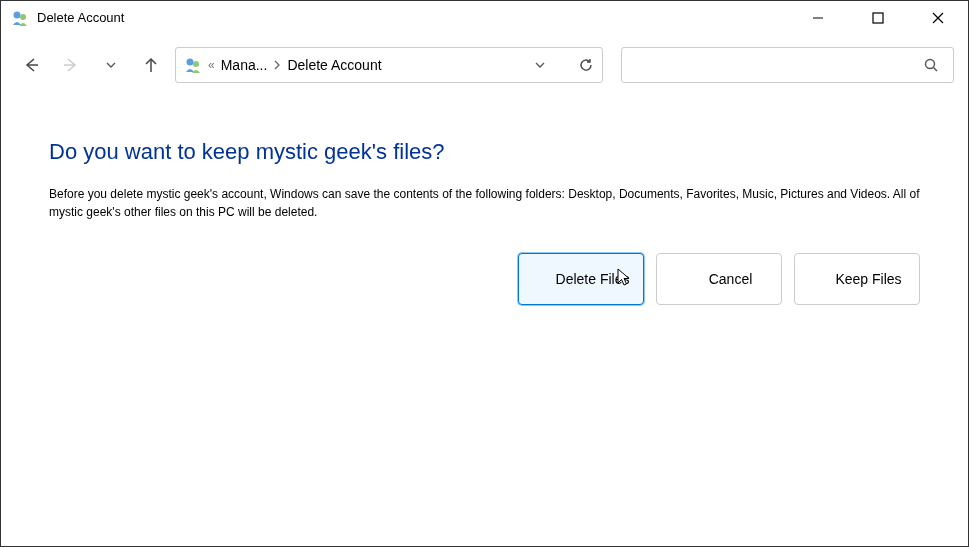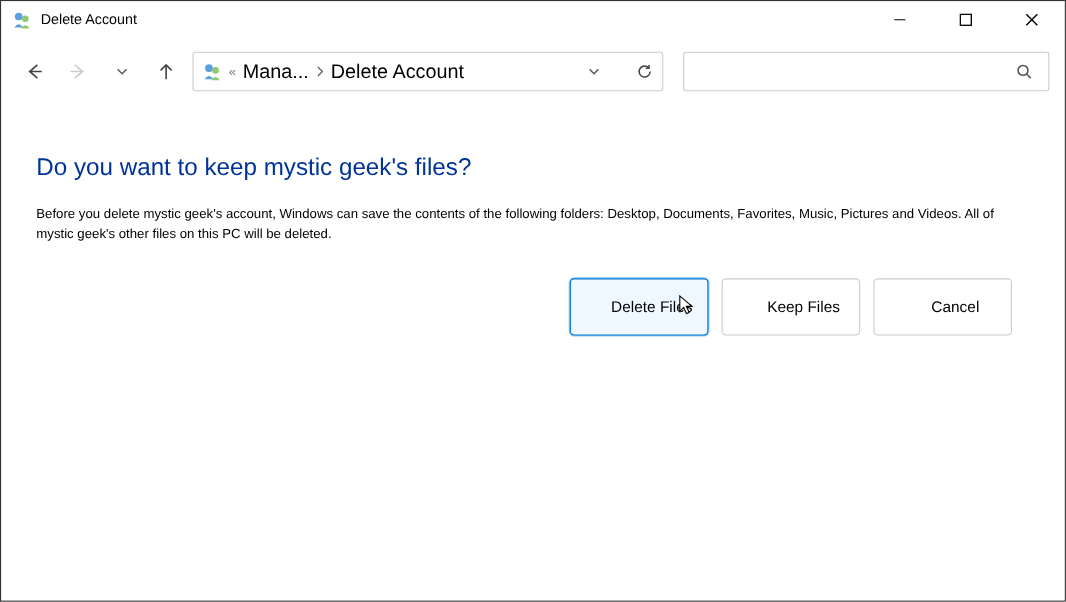--- a/index.html
+++ b/index.html
@@ -60,36 +60,36 @@
       border-radius: 3px;
       display: flex;
       align-items: center;
       padding: 0 8px;
       gap: 6px;
     }
     .addr-icon {
       width: 18px; height: 18px;
       display: flex; align-items: center; justify-content: center;
     }
-    .addr-text { font-size: 18px; color: #000; }
+    .addr-text { font-size: 14px; color: #000; }
     .addr-sep { color: #777; font-size: 12px; }
     .addr-flex { flex: 1; }
     .searchbar {
       flex: 1;
       height: 36px;
       border: 1px solid #ccc;
       border-radius: 3px;
       display: flex;
       align-items: center;
       justify-content: flex-end;
       padding: 0 14px;
       margin-left: 10px;
     }
     .content {
-      padding: 44px 48px 0 32px;
+      padding: 44px 48px 0 48px;
     }
     .heading {
       font-size: 22px;
       color: #003399;
       margin-bottom: 20px;
       font-weight: normal;
     }
     .bodytext {
       font-size: 12px;
       color: #000;
@@ -239,18 +239,18 @@
 <div class="button-row">
   <div class="dlg-btn focused">
     <span>Delete Files</span>
     <span class="cursor">
       <svg width="16" height="20" viewBox="0 0 16 20">
         <path d="M1 1 L1 15 L4.5 11.5 L7 17 L9.5 16 L7 10.5 L12 10.5 Z" fill="#fff" stroke="#000" stroke-width="1"></path>
       </svg>
     </span>
   </div>
   <div class="dlg-btn">
+    <span>Cancel</span>
+  </div>
+  <div class="dlg-btn">
     <span>Keep Files</span>
   </div>
-  <div class="dlg-btn">
-    <span>Cancel</span>
-  </div>
 </div>
 
 </body></html>

